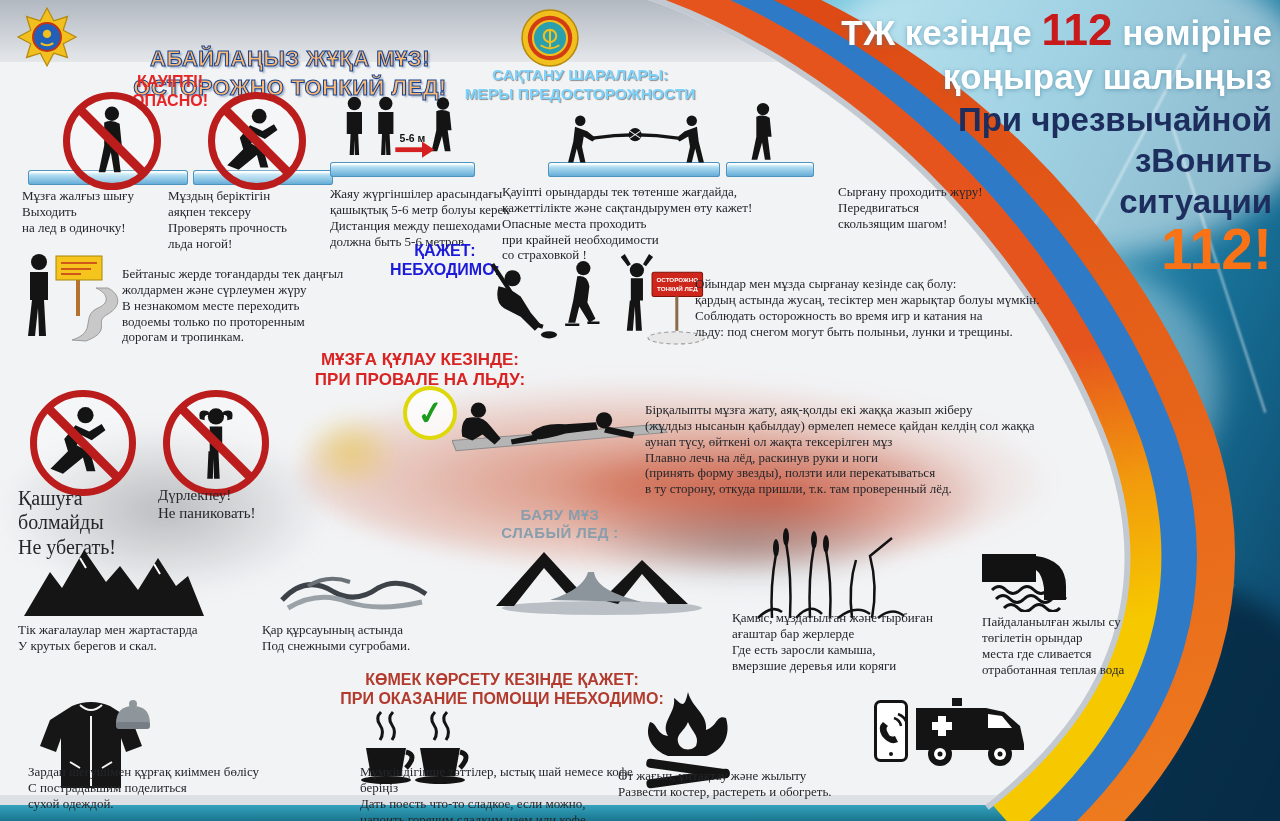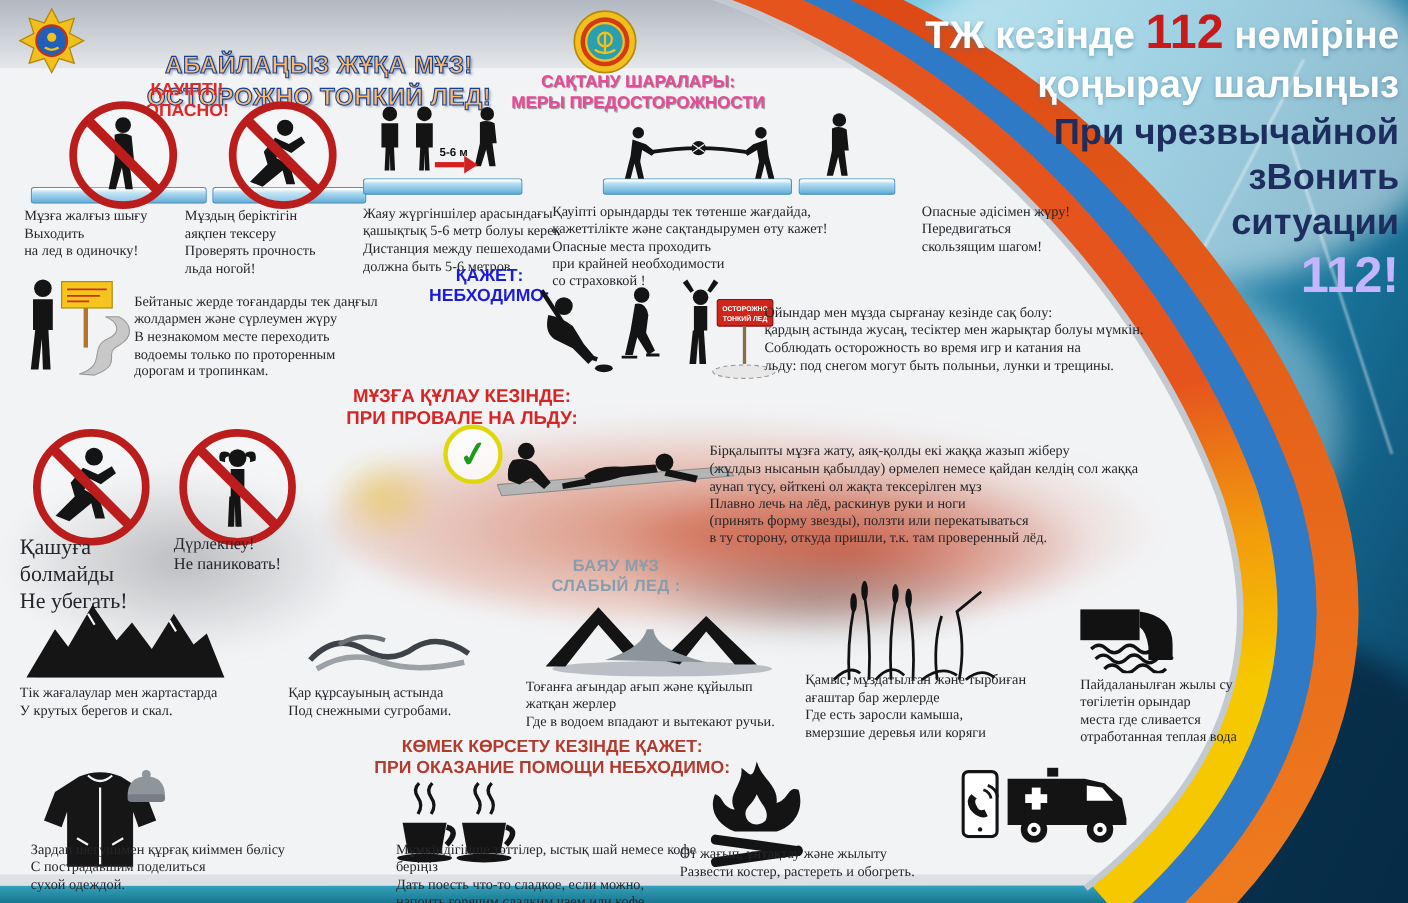--- a/index.html
+++ b/index.html
@@ -9,33 +9,33 @@
   
   .bg-base{inset:0;background:linear-gradient(115deg,#e8f6fb 0%,#bfe6f2 28%,#7fcce2 48%,#3fa3c6 66%,#176f96 82%,#0a3c5e 100%);}
   .bg-streak{filter:blur(14px);border-radius:50%;}
   .crack{background:rgba(255,255,255,.55);width:2px;filter:blur(1px);}
   
   .cap{font-family:"Liberation Serif",serif;font-size:13px;line-height:1.22;color:#24262a;
        white-space:pre-line;text-align:left;z-index:6;}
   .cap.left{text-align:left;}
   .h1{font-weight:bold;white-space:pre-line;text-align:center;line-height:1.2;z-index:6;}
   .h-danger{color:#e62525;font-size:16px;}
-  .h-precaution{color:#ec4899;font-size:15.5px;text-shadow:1px 1px 1px #8d8d8d,0 0 2px #fff;}
+  .h-precaution{color:#7dd3fc;font-size:15.5px;text-shadow:1px 1px 1px #8d8d8d,0 0 2px #fff;}
   .h-necessary{color:#1b1bd9;font-size:16px;}
   .h-fall{color:#d92424;font-size:17px;}
   .h-weak{color:#8a9dad;font-size:15px;letter-spacing:.4px;}
   .h-help{color:#b23b2e;font-size:16px;}
   .poster-title{color:#fdba74;font-size:22px;font-weight:bold;text-align:center;line-height:1.3;
      white-space:pre-line;letter-spacing:.5px;-webkit-text-stroke:1px #15418f;
      text-shadow:2px 2px 2px rgba(20,60,120,.35);z-index:6;margin-top:35px;}
   .call{z-index:6;text-align:right;line-height:1.0;}
   .call .kz{color:#ffffff;font-size:35px;font-weight:bold;line-height:44px;text-shadow:0 1px 4px rgba(60,120,150,.55);}
   .call .num{color:#c81a1a;font-size:44px;font-weight:bold;}
   .call .ru{color:#1c2d5e;font-size:33px;font-weight:bold;line-height:41px;}
-  .call .numbig{color:#c4b5fd;font-size:46px;font-weight:bold;line-height:54px;}
+  .call .numbig{color:#f97316;font-size:57px;font-weight:bold;line-height:54px;}
   
   .ice{height:15px;border-radius:3px;z-index:5;
     background:linear-gradient(180deg,#f0fafe,#a8d8ef 40%,#5fa8d5);
     box-shadow:inset 0 0 0 1px #4e92be, inset 0 3px 2px #ffffff;}
   .prohib{border:7px solid #bb1d1d;border-radius:50%;background:rgba(255,255,255,.25);z-index:6;}
   .prohib::after{content:'';position:absolute;left:-6%;top:45%;width:112%;height:9px;background:#bb1d1d;transform:rotate(45deg);}
   .prohib svg{position:absolute;left:12%;top:8%;width:76%;height:84%;}
   .icon{z-index:6;}
   .icon svg{width:100%;height:100%;display:block;}
   .blob{filter:blur(10px);border-radius:50%;z-index:4;}
@@ -204,21 +204,21 @@
 
   <div class="abs icon" style="left:742px;top:102px;width:42px;height:60px;">
     <svg viewBox="0 0 44 62">
         <g class="sil">
           <circle cx="22" cy="7" r="6.5"></circle>
           <path d="M15 15 Q22 12 29 16 L31 36 H27 L30 60 H24 L21 42 L16 60 H10 L15 36 Z"></path>
         </g>
       </svg>
   </div>
   <div class="abs ice" style="left:726px;top:162px;width:88px;"></div>
-  <div class="abs cap left" style="left:838px;top:184px;width:160px;">Опасные әдісімен жүру!
+  <div class="abs cap left" style="left:838px;top:184px;width:160px;">Сырғану проходить жүру!
 Передвигаться
 скользящим шагом!</div>
 
   <div class="abs h1 h-necessary" style="left:370px;top:241px;width:150px;">ҚАЖЕТ:
 НЕБХОДИМО:</div>
 
   <div class="abs icon" style="left:22px;top:248px;width:100px;height:95px;">
     <svg viewBox="0 0 100 95">
       <path d="M50 92 C76 84 58 68 76 60 C90 54 84 44 74 40 H86 C98 46 100 58 86 66 C70 74 92 82 64 93 Z" fill="#c8c8c8" stroke="#9a9a9a"></path>
       <rect x="54" y="30" width="4" height="38" fill="#b5722f"></rect>
@@ -338,23 +338,20 @@
 Под снежными сугробами.</div>
 
   <div class="abs icon" style="left:492px;top:542px;width:215px;height:76px;">
     <svg viewBox="0 0 215 76">
       <ellipse cx="110" cy="66" rx="100" ry="7" fill="#b9bfc5"></ellipse>
       <polygon points="4,64 52,10 96,58 80,58 52,26 22,64" fill="#141414"></polygon>
       <polygon points="110,58 150,18 196,62 176,62 150,32 126,62" fill="#141414"></polygon>
       <path d="M96 30 C92 44 76 52 58 58 L150 60 C120 52 104 44 102 30 Z" fill="#8d959c"></path>
     </svg>
   </div>
-  <div class="abs cap" style="left:478px;top:616px;width:235px;">Тоғанға ағындар ағып және құйылып
-жатқан жерлер
-Где в водоем впадают и вытекают ручьи.</div>
 
   <div class="abs icon" style="left:752px;top:526px;width:155px;height:96px;">
     <svg viewBox="0 0 155 96">
       <g stroke="#121212" fill="none" stroke-width="2.5">
         <path d="M20 92 Q18 60 24 28"></path>
           <path d="M38 92 Q40 50 34 16"></path>
           <path d="M58 92 Q56 52 62 20"></path>
         <path d="M78 92 Q80 56 74 24"></path>
           <path d="M100 92 Q96 60 104 34"></path>
           <path d="M120 92 Q126 60 118 30 L140 12"></path>

